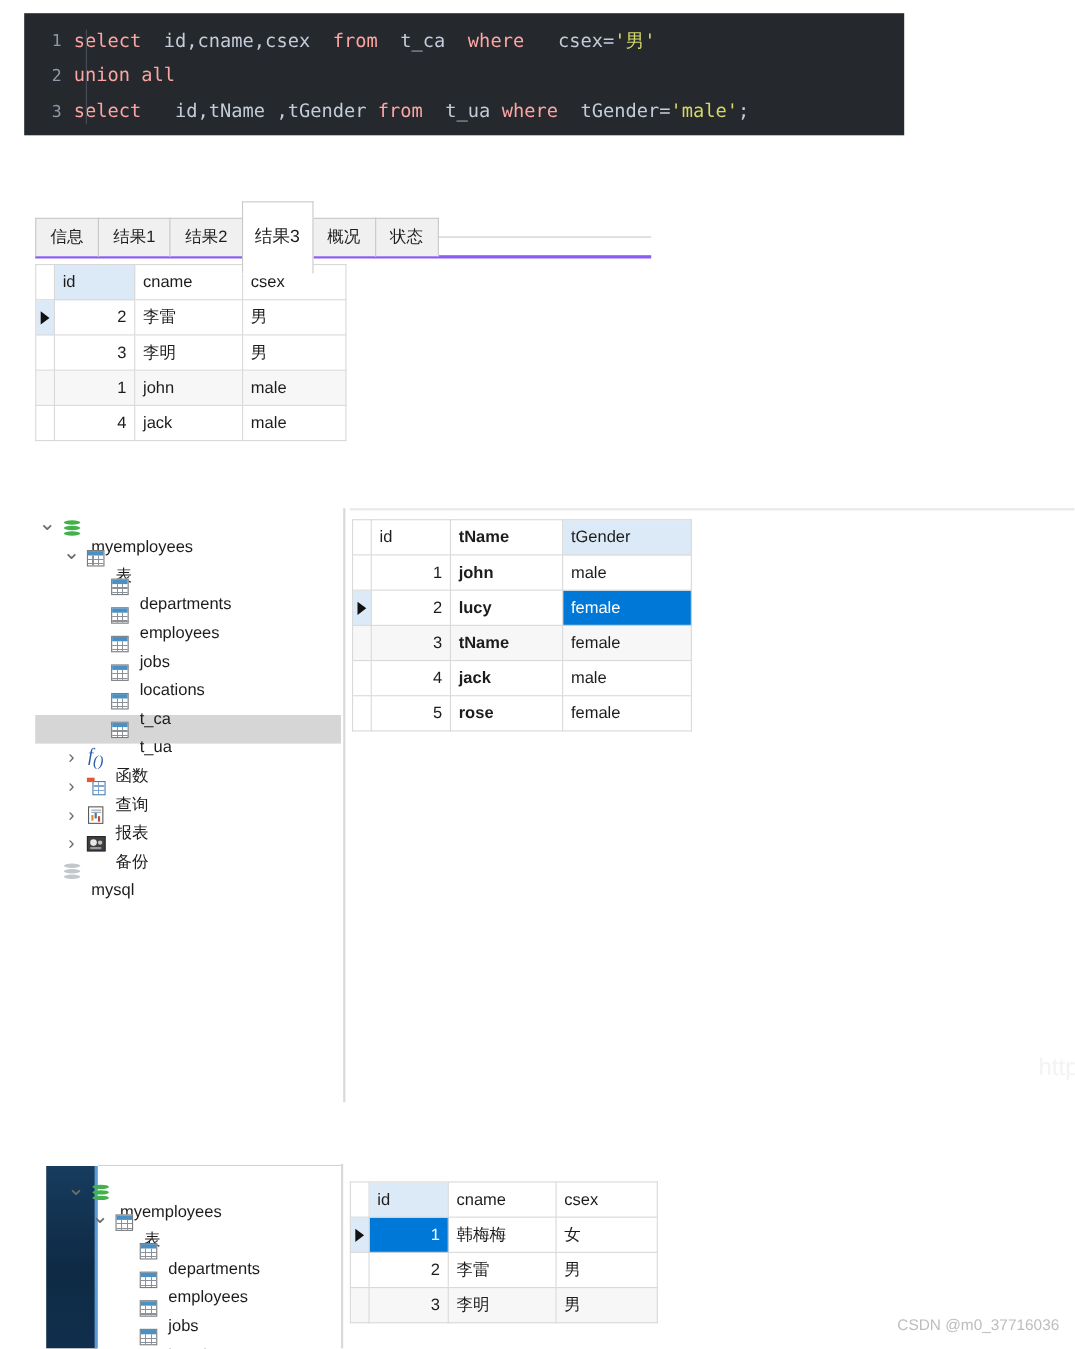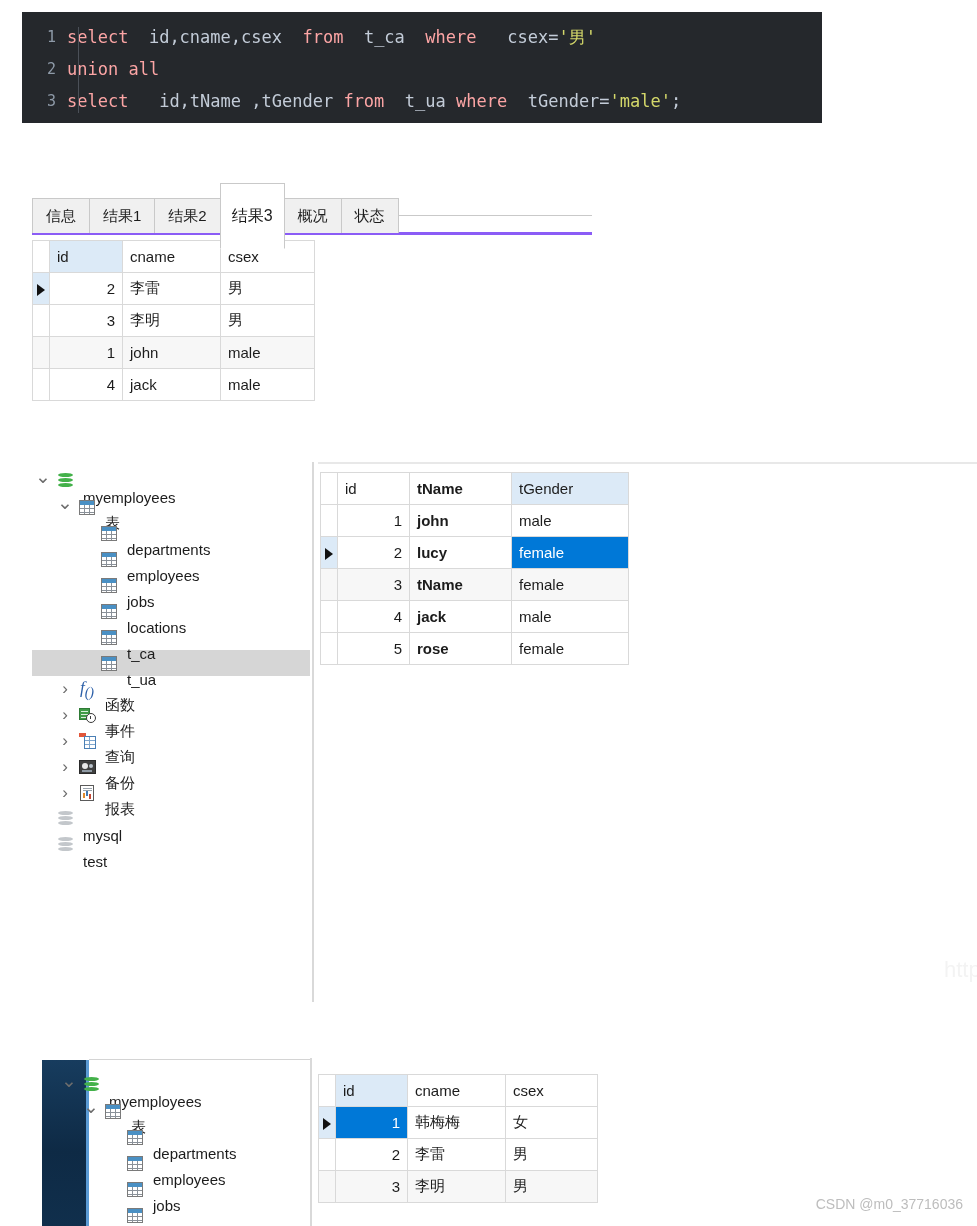--- a/index.html
+++ b/index.html
@@ -346,81 +346,58 @@
         <span class="chev right"></span>
         <span class="ticon">
           <span class="i-fn">f<sub>()</sub></span>
         </span>
         <span class="tlabel">函数</span>
       </div>
       <div class="tree-row">
         <span style="width: 22px; flex: 0 0 auto;"></span>
         <span class="chev right"></span>
         <span class="ticon">
-          <span class="i-evt">
-            <span class="b"></span>
-            <span class="c"></span>
-          </span>
-        </span>
-        <span class="tlabel">事件</span>
-      </div>
-      <div class="tree-row">
-        <span style="width: 22px; flex: 0 0 auto;"></span>
-        <span class="chev right"></span>
-        <span class="ticon">
           <span class="i-qry">
             <span class="r"></span>
             <span class="g"></span>
           </span>
         </span>
         <span class="tlabel">查询</span>
+      </div>
+      <div class="tree-row">
+        <span style="width: 22px; flex: 0 0 auto;"></span>
+        <span class="chev right"></span>
+        <span class="ticon">
+          <span class="i-rpt"></span>
+        </span>
+        <span class="tlabel">报表</span>
       </div>
       <div class="tree-row">
         <span style="width: 22px; flex: 0 0 auto;"></span>
         <span class="chev right"></span>
         <span class="ticon">
           <span class="i-bak">
             <span class="d1"></span>
             <span class="d2"></span>
             <span class="l"></span>
           </span>
         </span>
         <span class="tlabel">备份</span>
       </div>
       <div class="tree-row">
-        <span style="width: 22px; flex: 0 0 auto;"></span>
-        <span class="chev right"></span>
-        <span class="ticon">
-          <span class="i-rpt"></span>
-        </span>
-        <span class="tlabel">报表</span>
-      </div>
-      <div class="tree-row">
         <span style="width: 0px; flex: 0 0 auto;"></span>
         <span class="chev"></span>
         <span class="ticon">
           <span class="i-db gray">
             <i></i>
             <i></i>
             <i></i>
           </span>
         </span>
         <span class="tlabel">mysql</span>
-      </div>
-      <div class="tree-row">
-        <span style="width: 0px; flex: 0 0 auto;"></span>
-        <span class="chev"></span>
-        <span class="ticon">
-          <span class="i-db gray">
-            <i></i>
-            <i></i>
-            <i></i>
-          </span>
-        </span>
-        <span class="tlabel">test</span>
       </div>
     </div>
 
   <div class="vsplit" style="left:312px; top:462px; width:2px; height:540px;"></div>
   <div class="panel-edge" style="left:318px; top:462px; width:659px; height:2px;"></div>
 
   <table class="grid grid2" id="grid2">
       <thead>
         <tr>
           <th class="rowsel c0"></th>

